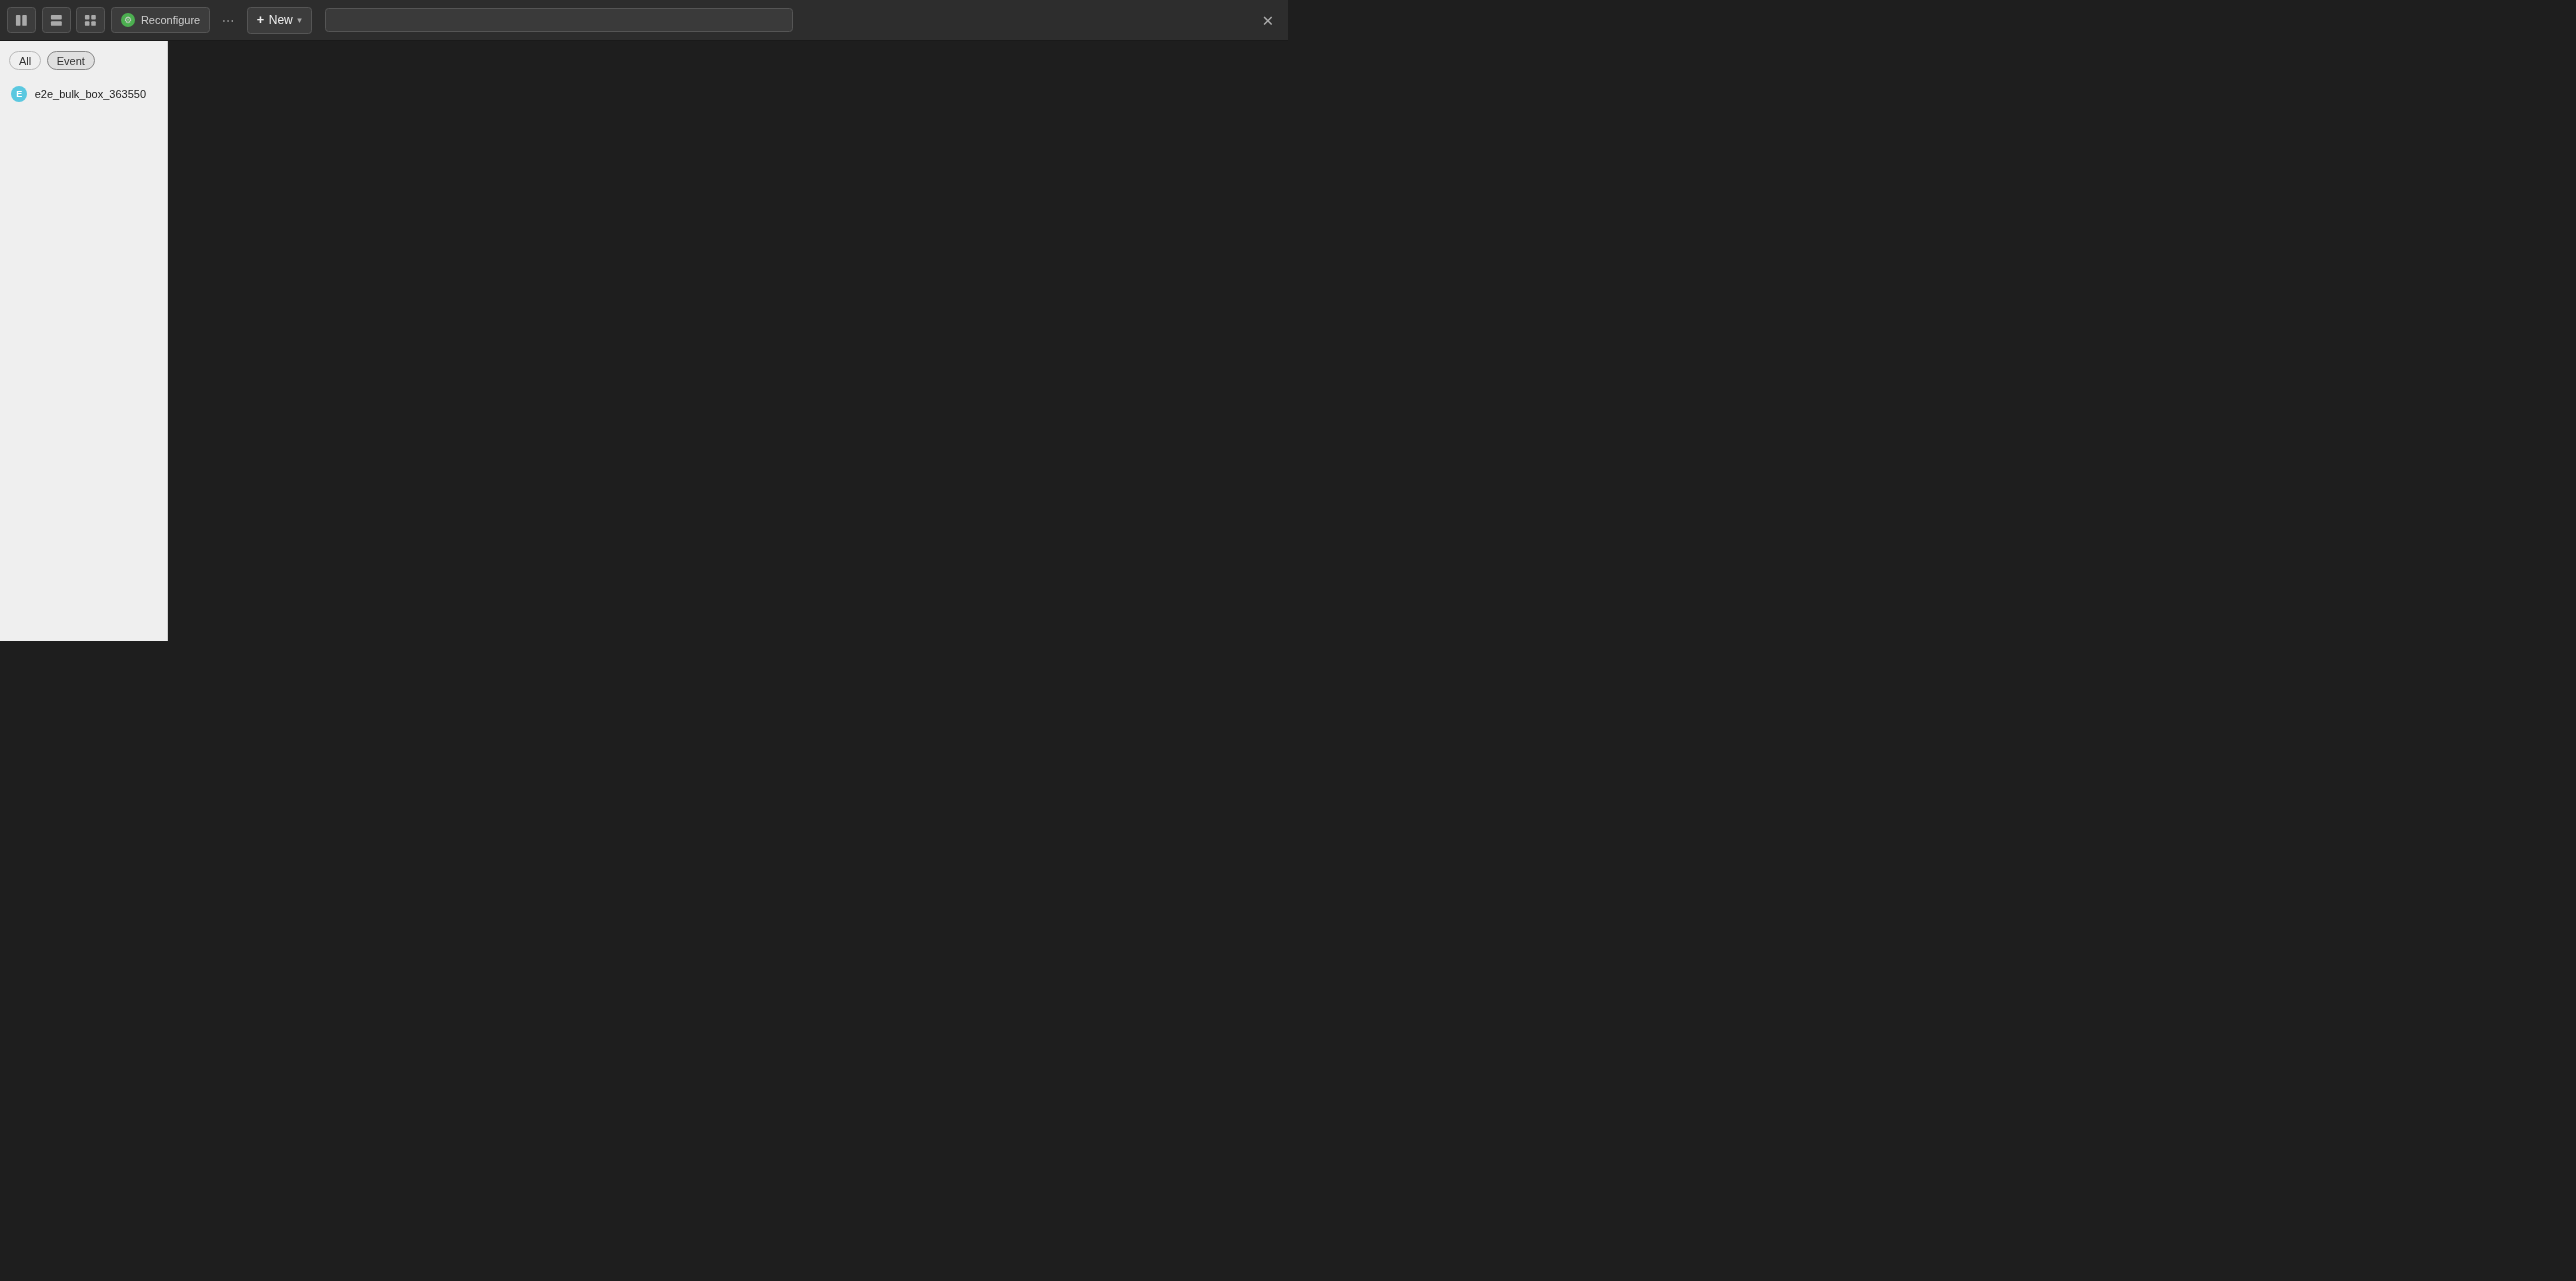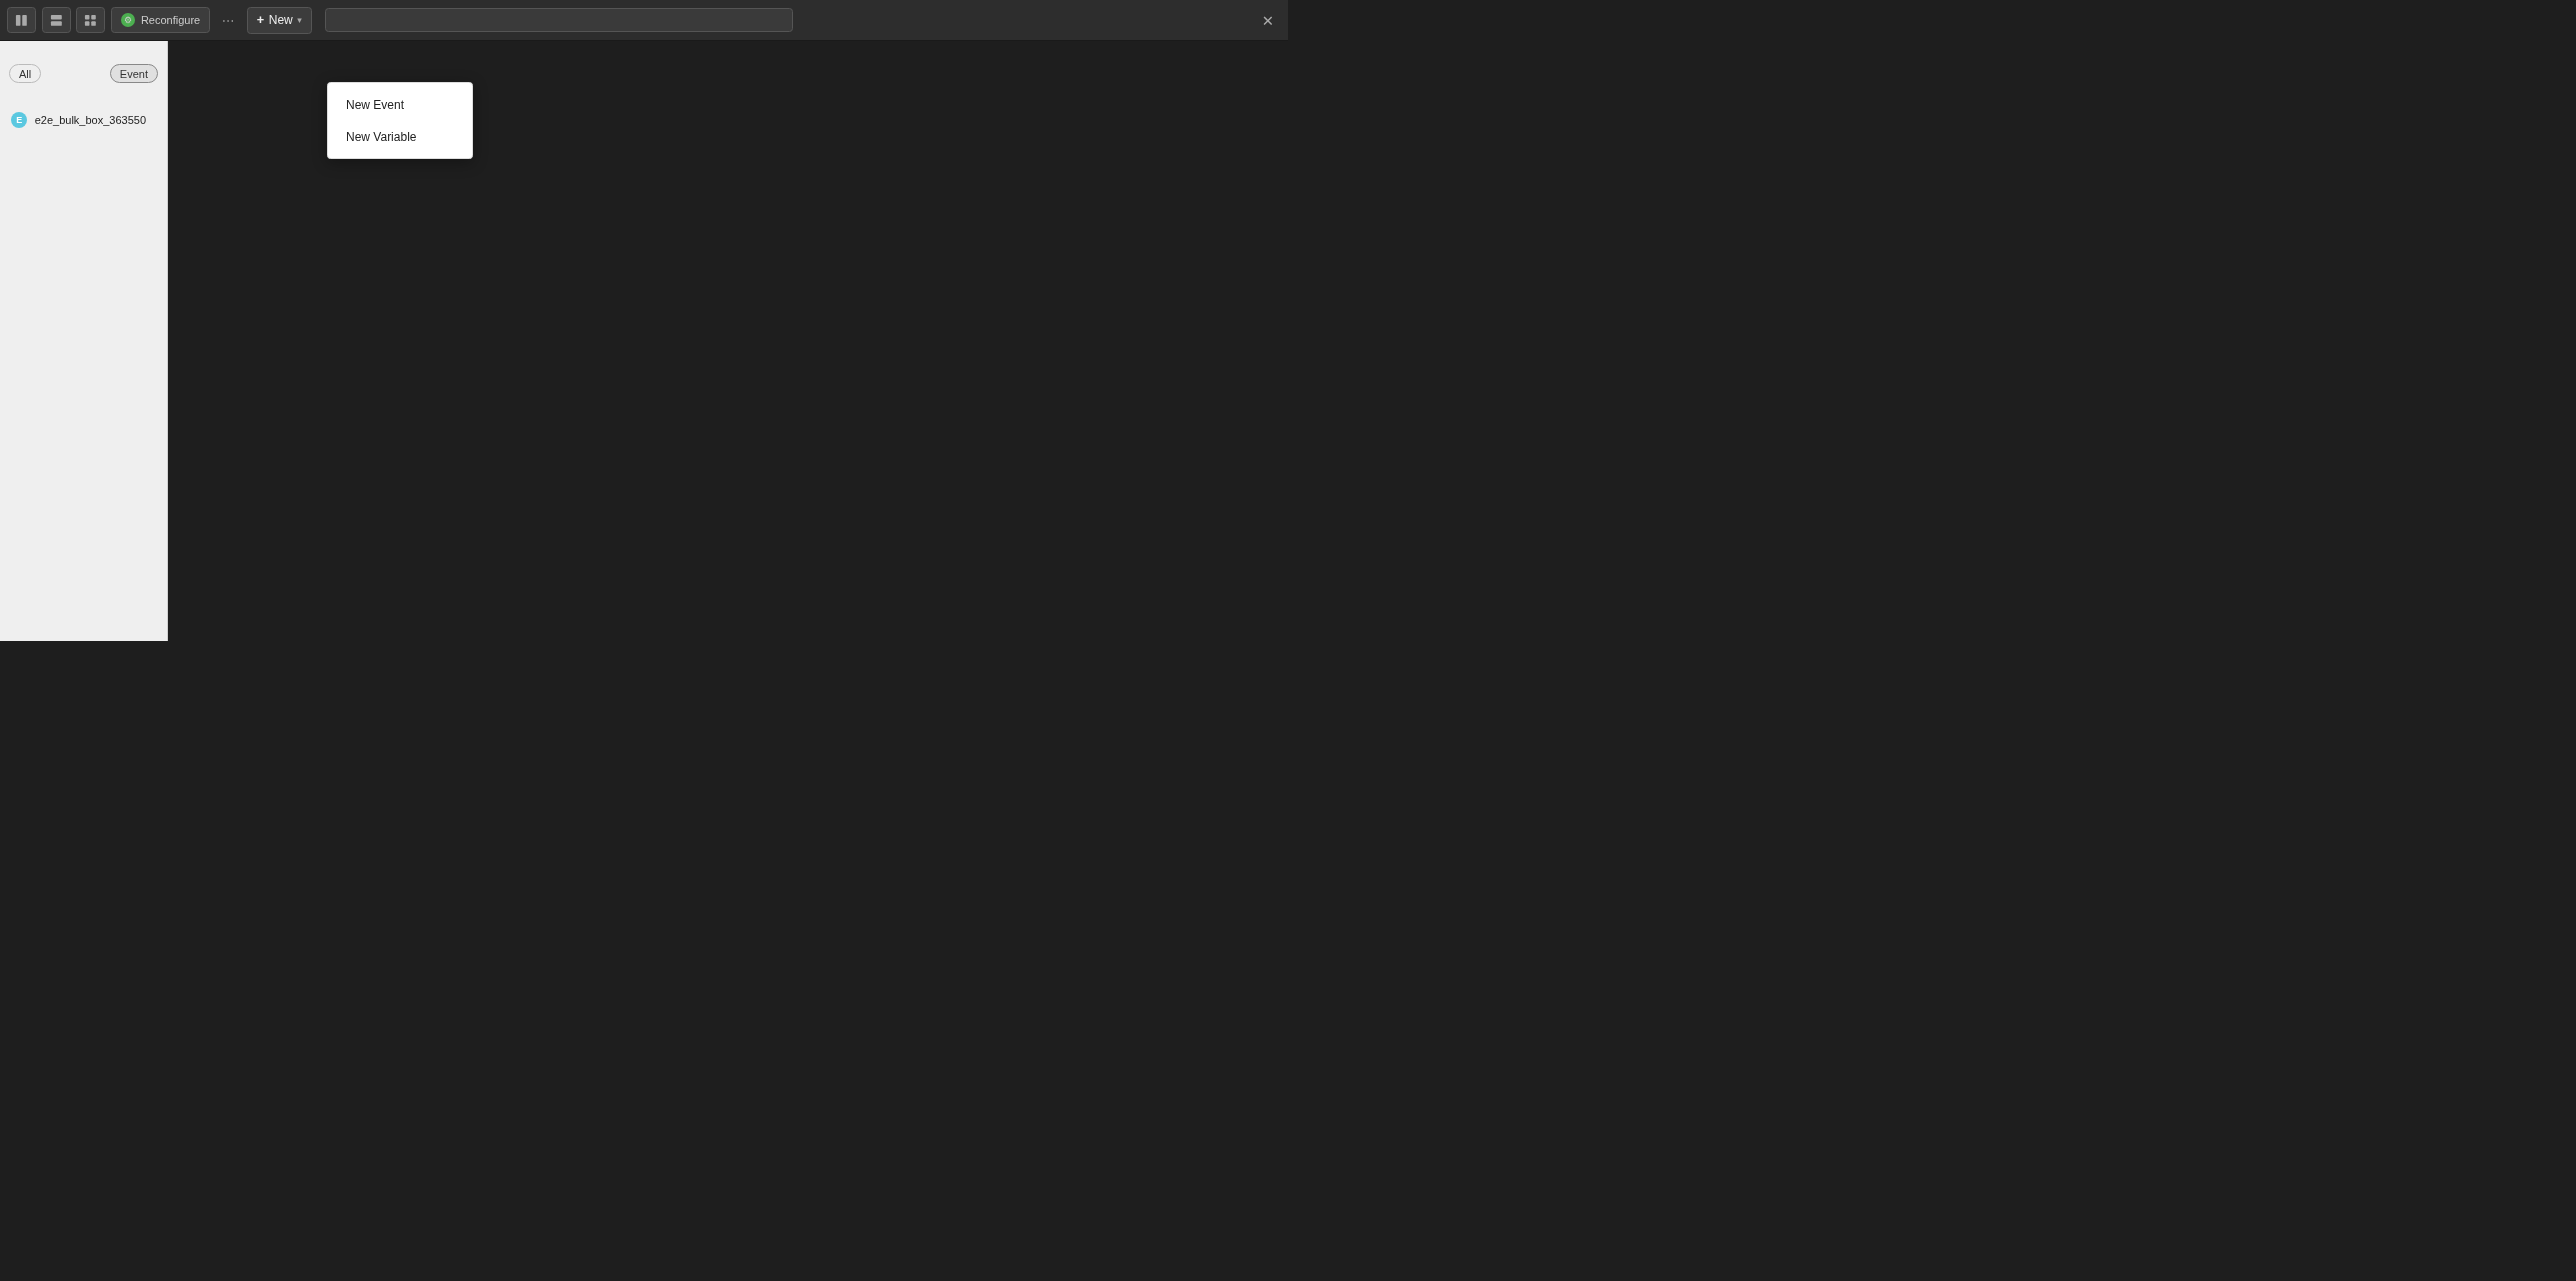--- a/index.html
+++ b/index.html
@@ -150,23 +150,22 @@
       width: 168px;
       background: #efefef;
       border-right: 0.9px solid #d0d0d0;
       display: flex;
       flex-direction: column;
     }
 
     .sidebar-filter-bar {
       display: flex;
       align-items: center;
-      padding: 23px 9px;
+      padding: 10px 9px;
       gap: 5.5px;
-      justify-content: space-between;
     }
 
     .filter-btn {
       padding: 2.7px 9px;
       border-radius: 11px;
       border: 0.9px solid #bbb;
       background: transparent;
       font-size: 11px;
       cursor: pointer;
       color: #333;
@@ -299,27 +298,15 @@
     </div>
 
     <div class="sidebar-item">
       <div class="item-icon">
         <span>E</span>
       </div>
       <span>e2e_bulk_box_363550</span>
     </div>
   </div>
 
-  <div class="main-area">
-
-    <div class="dropdown-menu">
-      <div class="dropdown-item">
-        <span>New Event</span>
-      </div>
-      <div class="dropdown-item">
-        <span>New Variable</span>
-      </div>
-    </div>
-
-  </div>
 
 </div>
 
 
 </body></html>

